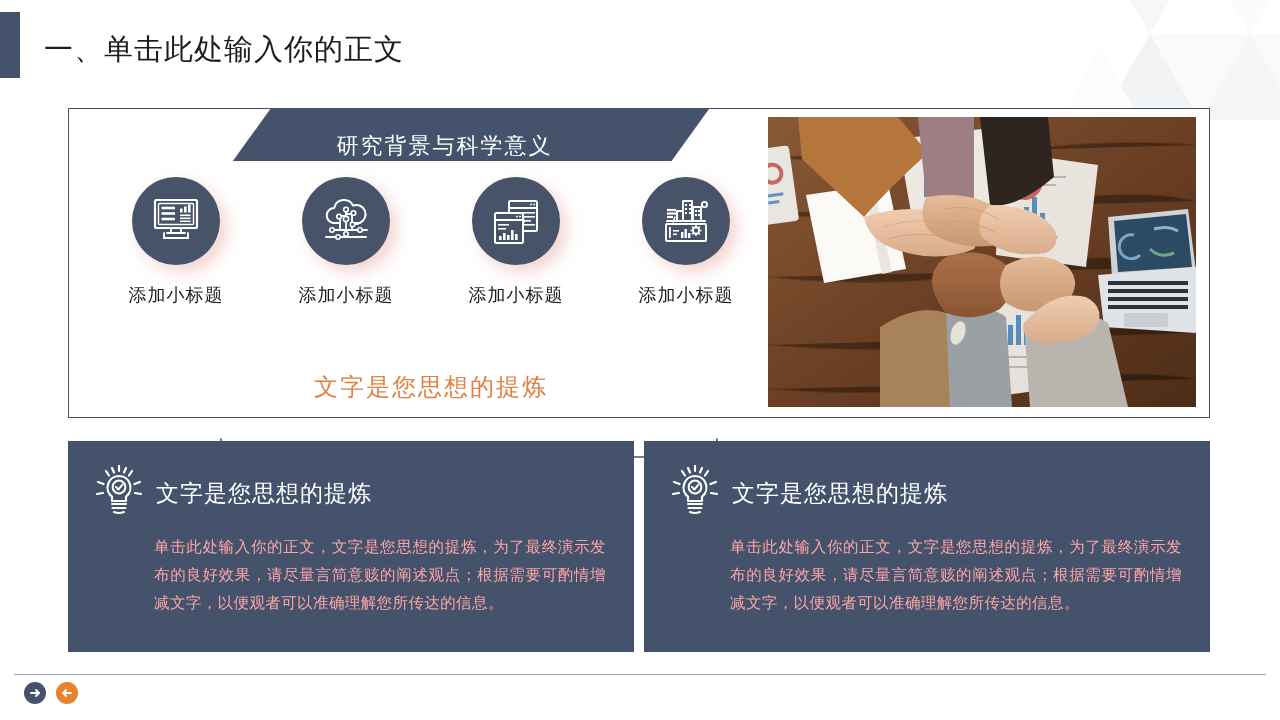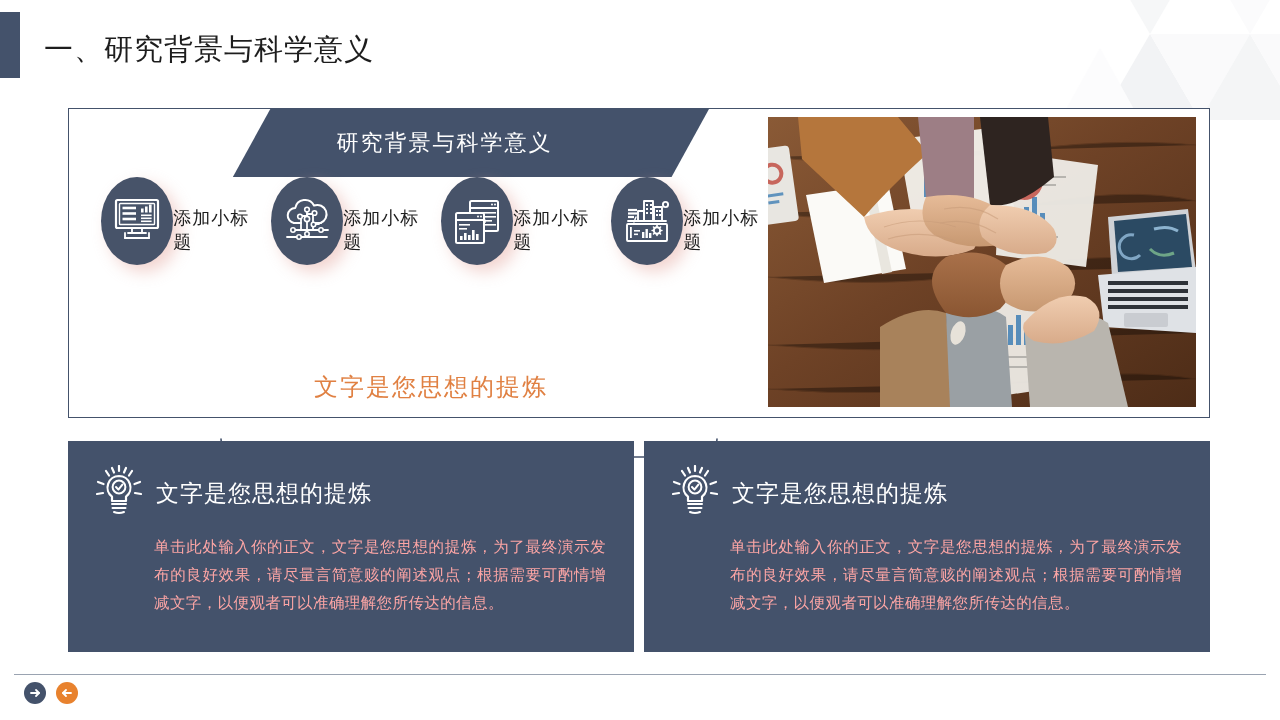--- a/index.html
+++ b/index.html
@@ -41,41 +41,41 @@
     left: 68px; top: 108px;
     width: 1142px; height: 310px;
     border: 1px solid #44526B;
     background: #ffffff;
   }
 
   
   .banner {
     position: absolute;
     left: 105px; top: 0px;
-    width: 535px; height: 68px;
+    width: 535px; height: 52px;
     background: #44526B;
     clip-path: polygon(18% 0%, 100% 0%, 93% 100%, 11% 100%);
-    display: flex; align-items: center; justify-content: center;
+    display: flex; align-items: flex-end; justify-content: center;
   }
   .banner-text {
     color: #ffffff;
     font-size: 22px;
     letter-spacing: 2px;
     padding-left: 6px;
   }
 
   
   .icon-row {
     position: absolute;
     left: 32px; top: 68px;
     width: 660px;
     display: flex;
     justify-content: space-between;
   }
-  .icon-item { width: 150px; display: flex; flex-direction: row; align-items: center; }
+  .icon-item { width: 150px; display: flex; flex-direction: column; align-items: center; }
   .icon-circle {
     width: 88px; height: 88px; border-radius: 50%;
     background: #475369;
     display: flex; align-items: center; justify-content: center;
     box-shadow: 7px 7px 16px rgba(226,160,150,0.45);
   }
   .icon-circle svg { display: block; }
   .icon-label {
     margin-top: 18px;
     font-size: 18px;
@@ -164,21 +164,21 @@
       <polygon points="110,34 160,120 210,34" fill="#fafafb"></polygon>
       <polygon points="110,34 60,-52 160,-52" fill="#f6f7f8"></polygon>
       <polygon points="160,-52 210,34 260,-52" fill="#fbfbfc"></polygon>
       <polygon points="160,120 210,34 260,120" fill="#f4f5f6"></polygon>
       <polygon points="210,34 260,120 310,34" fill="#fafafb"></polygon>
       <polygon points="20,120 60,48 100,120" fill="#fcfcfd"></polygon>
     </svg>
   </div>
 
   <div class="title-bar"></div>
-  <div class="slide-title">一、研究背景与科学意义</div>
+  <div class="slide-title">一、单击此处输入你的正文</div>
 
   <div class="main-panel">
 
     <div class="banner">
       <span class="banner-text">研究背景与科学意义</span>
     </div>
 
     <div class="icon-row">
 
       <div class="icon-item">

